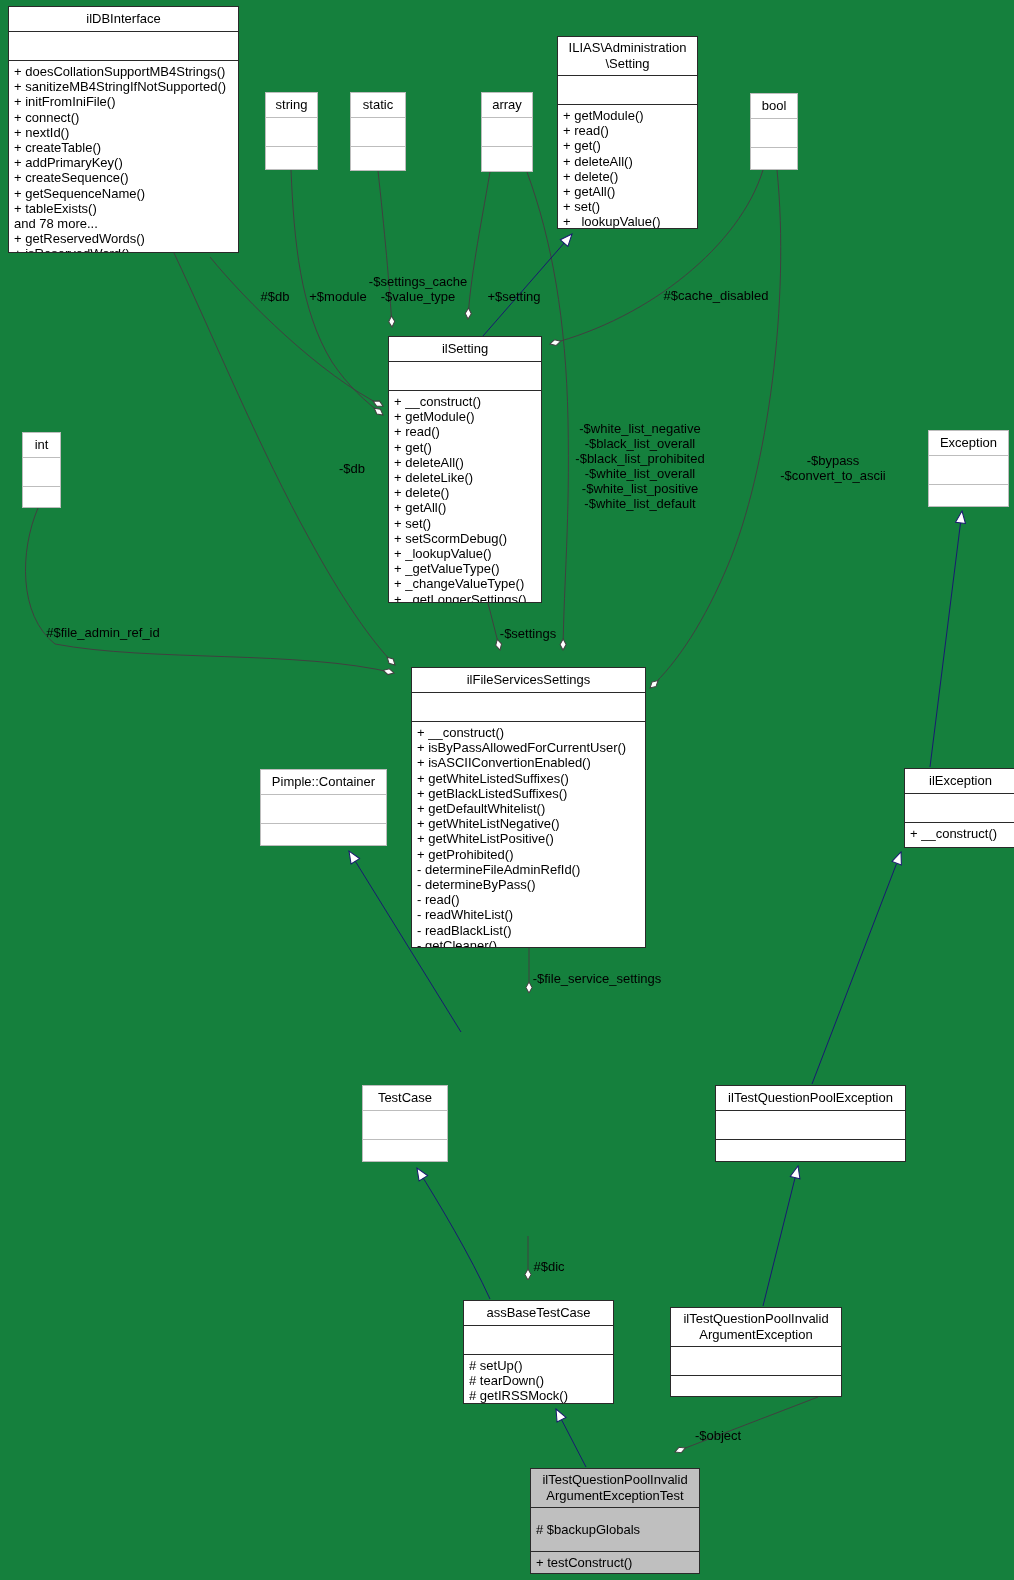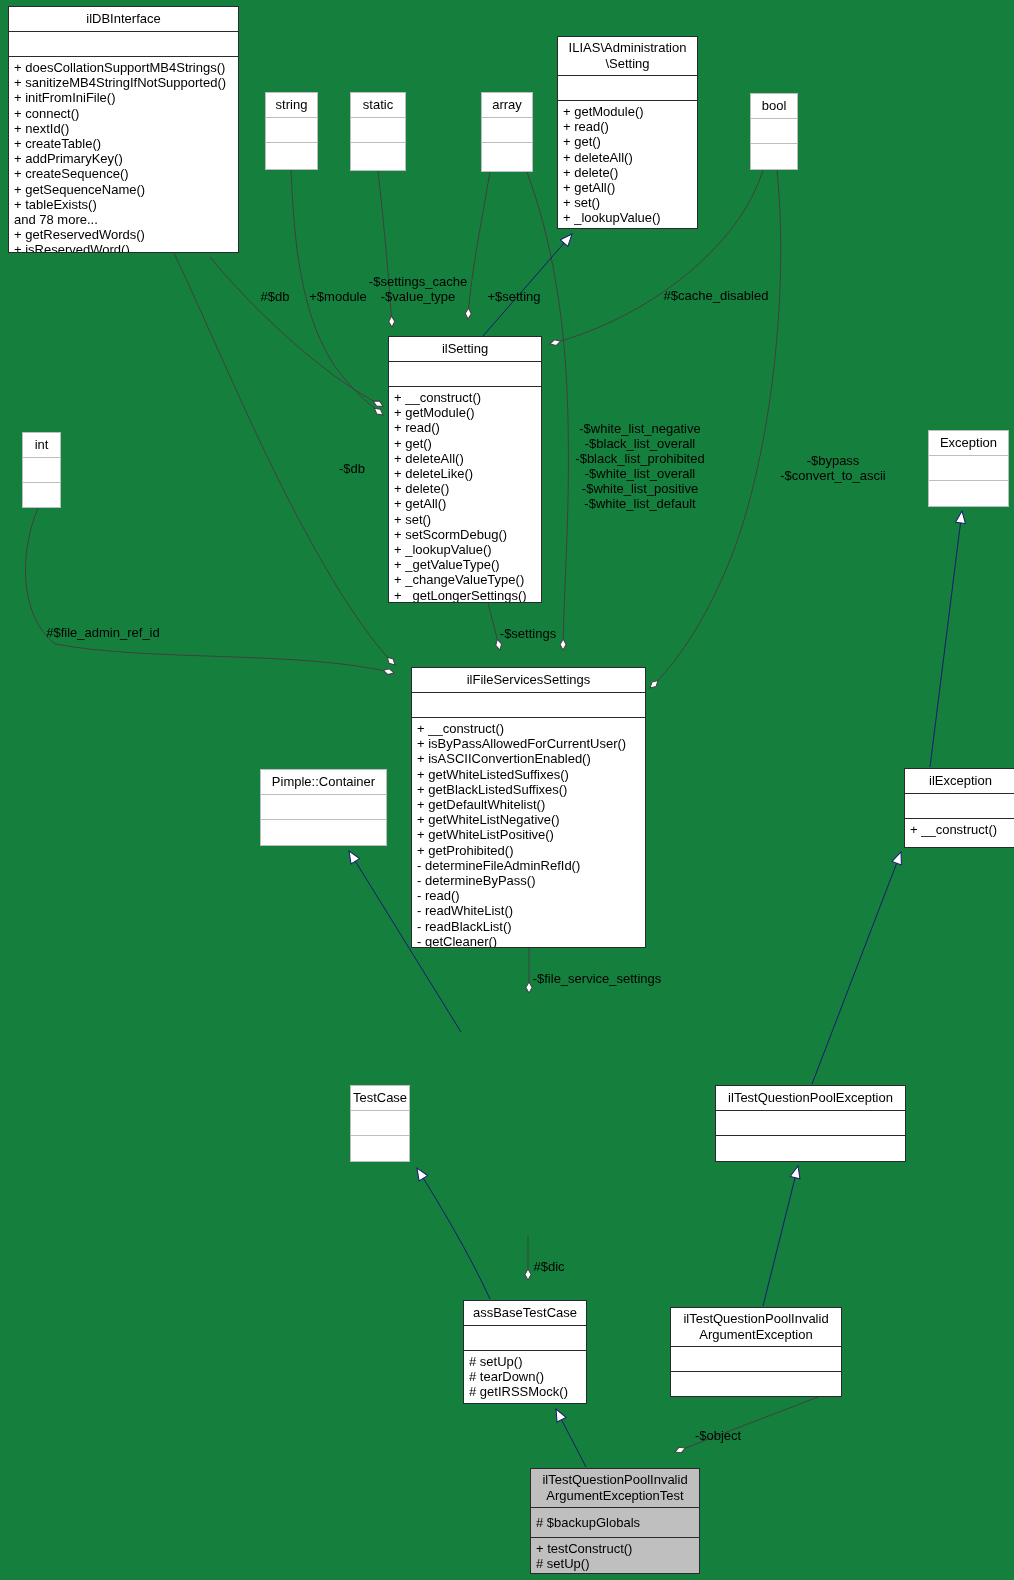--- a/index.html
+++ b/index.html
@@ -15,21 +15,21 @@
   }
   .box.ext{--bc:#bdbdbd;}
   .box.hl{background:#bfbfbf;}
   .t{
     flex:0 0 auto;min-height:24px;display:flex;align-items:center;justify-content:center;
     text-align:center;white-space:pre-line;line-height:16px;padding:2px 3px;box-sizing:border-box;
   }
   .t2{min-height:38px;}
   .a{
     flex:0 0 auto;min-height:25px;border-top:1px solid var(--bc);
-    white-space:pre-line;line-height:15.2px;padding:7px 5px;box-sizing:border-box;text-align:left;
+    white-space:pre-line;line-height:15.2px;padding:14px 5px;box-sizing:border-box;text-align:left;
   }
   .m{
     flex:1 1 auto;border-top:1px solid var(--bc);
     white-space:pre-line;line-height:15.2px;padding:3px 5px;box-sizing:border-box;
     text-align:left;overflow:hidden;
   }
   .elabel{
     position:absolute;transform:translateX(-50%);font-size:13px;line-height:15px;
     text-align:center;white-space:nowrap;
   }
@@ -189,33 +189,33 @@
     <div class="m"></div>
   </div>
 
   <div class="box" style="left:904px;top:768px;width:113px;height:80px">
     <div class="t">ilException</div>
     <div class="a"></div>
     <div class="m">+ __construct()</div>
   </div>
 
 
-  <div class="box ext" style="left:350px;top:1085px;width:60px;height:77px">
+  <div class="box ext" style="left:362px;top:1085px;width:86px;height:77px">
     <div class="t">TestCase</div>
     <div class="a"></div>
     <div class="m"></div>
   </div>
 
   <div class="box" style="left:715px;top:1085px;width:191px;height:77px">
     <div class="t">ilTestQuestionPoolException</div>
     <div class="a"></div>
     <div class="m"></div>
   </div>
 
-  <div class="box" style="left:463px;top:1300px;width:124px;height:104px">
+  <div class="box" style="left:463px;top:1300px;width:151px;height:104px">
     <div class="t">assBaseTestCase</div>
     <div class="a"></div>
     <div class="m"># setUp()
 # tearDown()
 # getIRSSMock()</div>
   </div>
 
   <div class="box" style="left:670px;top:1307px;width:172px;height:90px">
     <div class="t t2">ilTestQuestionPoolInvalid
 ArgumentException</div>

